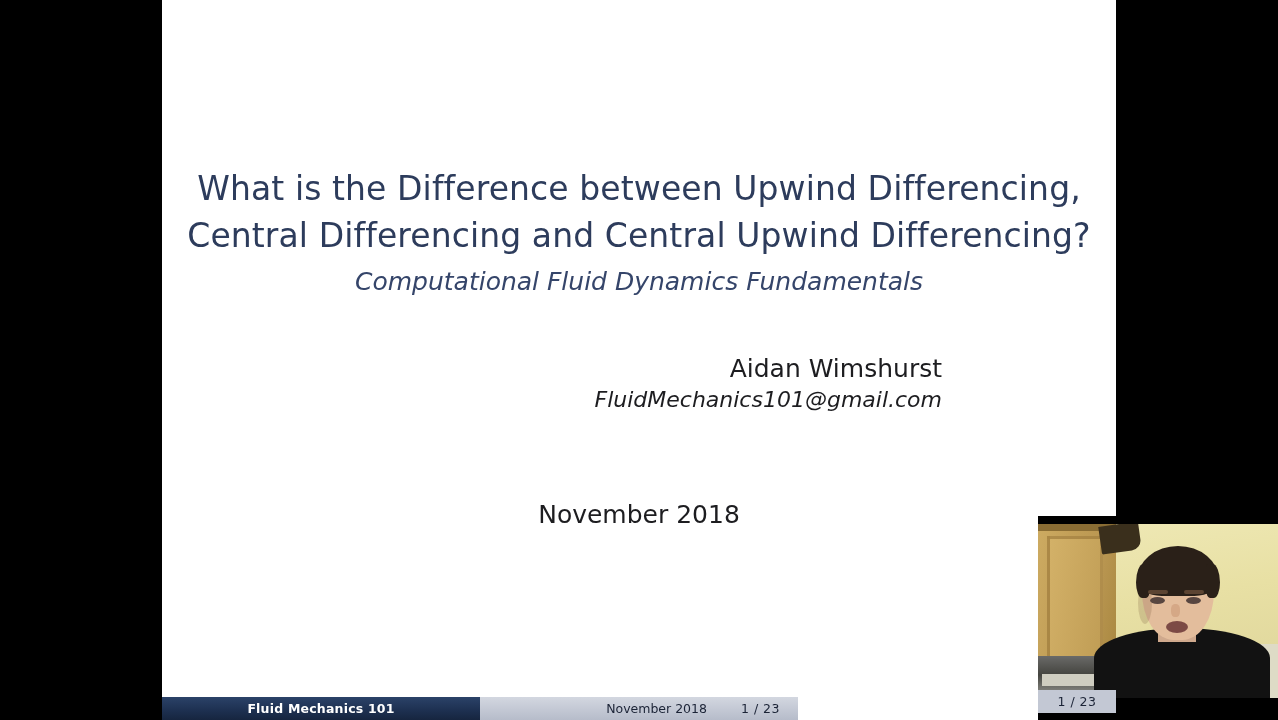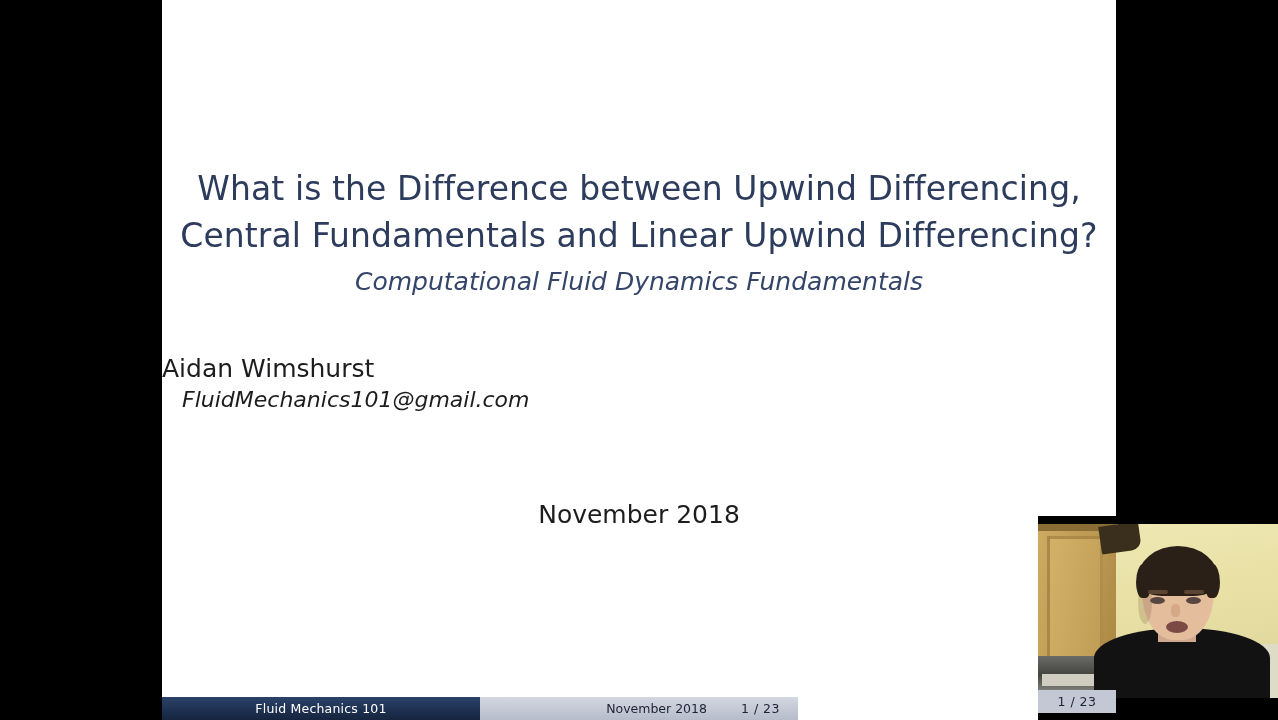--- a/index.html
+++ b/index.html
@@ -60,21 +60,22 @@
     line-height: 30px;
     white-space: nowrap;
   }
 
   
   #author-block {
     position: absolute;
     left: 0;
     top: 352px;
     width: 768px;
-    text-align: left;
+    text-align: right;
+    padding-left: 12px;
   }
   #author-name {
     color: #1d1d20;
     font-family: "DejaVu Sans", sans-serif;
     font-size: 25px;
     line-height: 33px;
   }
   #author-email {
     color: #1d1d20;
     font-family: "DejaVu Sans", sans-serif;
@@ -109,21 +110,21 @@
     display: flex;
     align-items: stretch;
     font-family: "DejaVu Sans", sans-serif;
     overflow: hidden;
   }
   .footer-seg {
     display: flex;
     align-items: center;
     justify-content: center;
     font-size: 12.5px;
-    font-weight: 400;
+    font-weight: 700;
     height: 23px;
     box-sizing: border-box;
   }
   #footer-seg-author {
     width: 318px;
     background: linear-gradient(180deg, #2b4268 0%, #1e3152 55%, #16253f 100%);
     color: #ffffff;
     letter-spacing: 0.2px;
   }
   #footer-seg-section {
@@ -369,21 +370,21 @@
 </style>
 </head>
 <body>
 
 <div id="player">
 
   <div id="slide">
 
     <div id="title-block">
       <div class="title-line">What is the Difference between Upwind Differencing,</div>
-      <div class="title-line">Central Fundamentals and Linear Upwind Differencing?</div>
+      <div class="title-line">Central Differencing and Central Upwind Differencing?</div>
       <div id="subtitle">Computational Fluid Dynamics Fundamentals</div>
     </div>
 
     <div id="author-block">
       <div id="author-name">Aidan Wimshurst</div>
       <div id="author-email">FluidMechanics101@gmail.com</div>
     </div>
 
     <div id="date-block">
       <div id="slide-date">November 2018</div>

